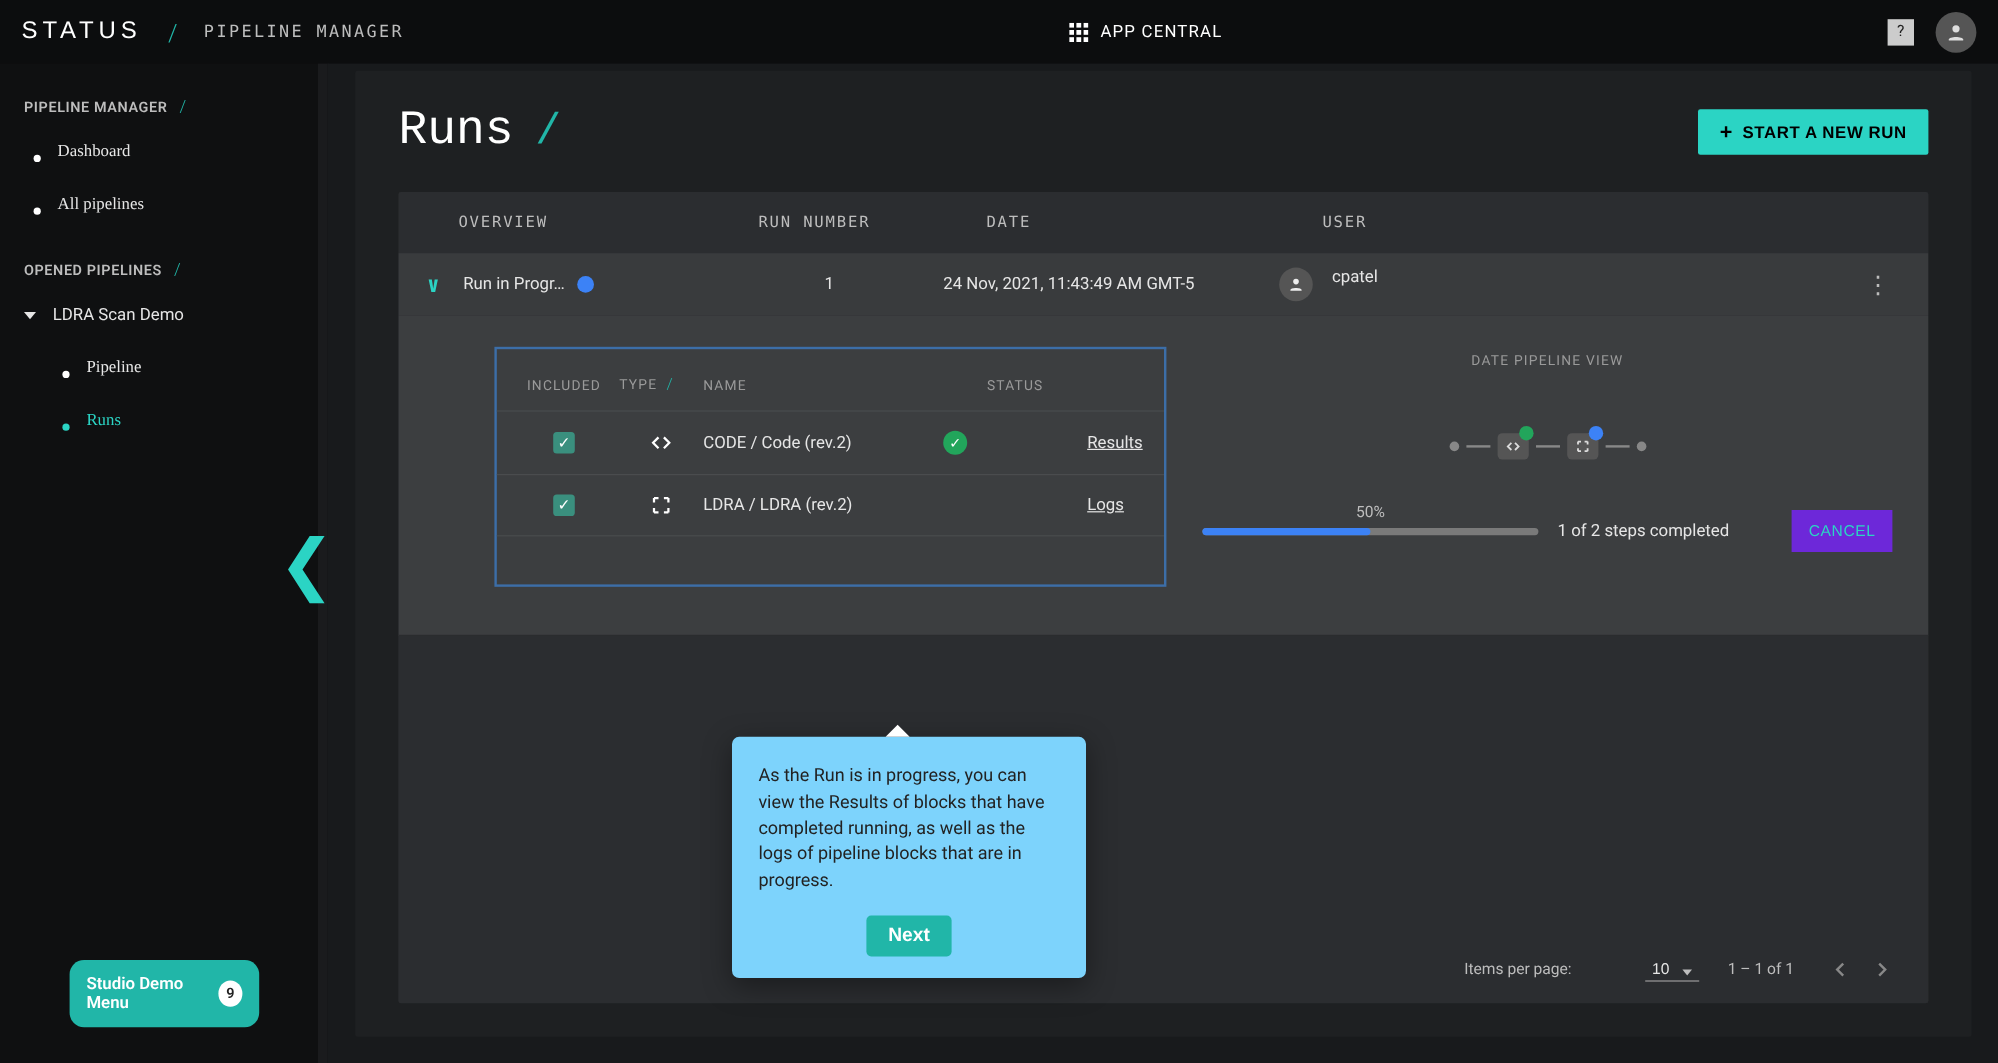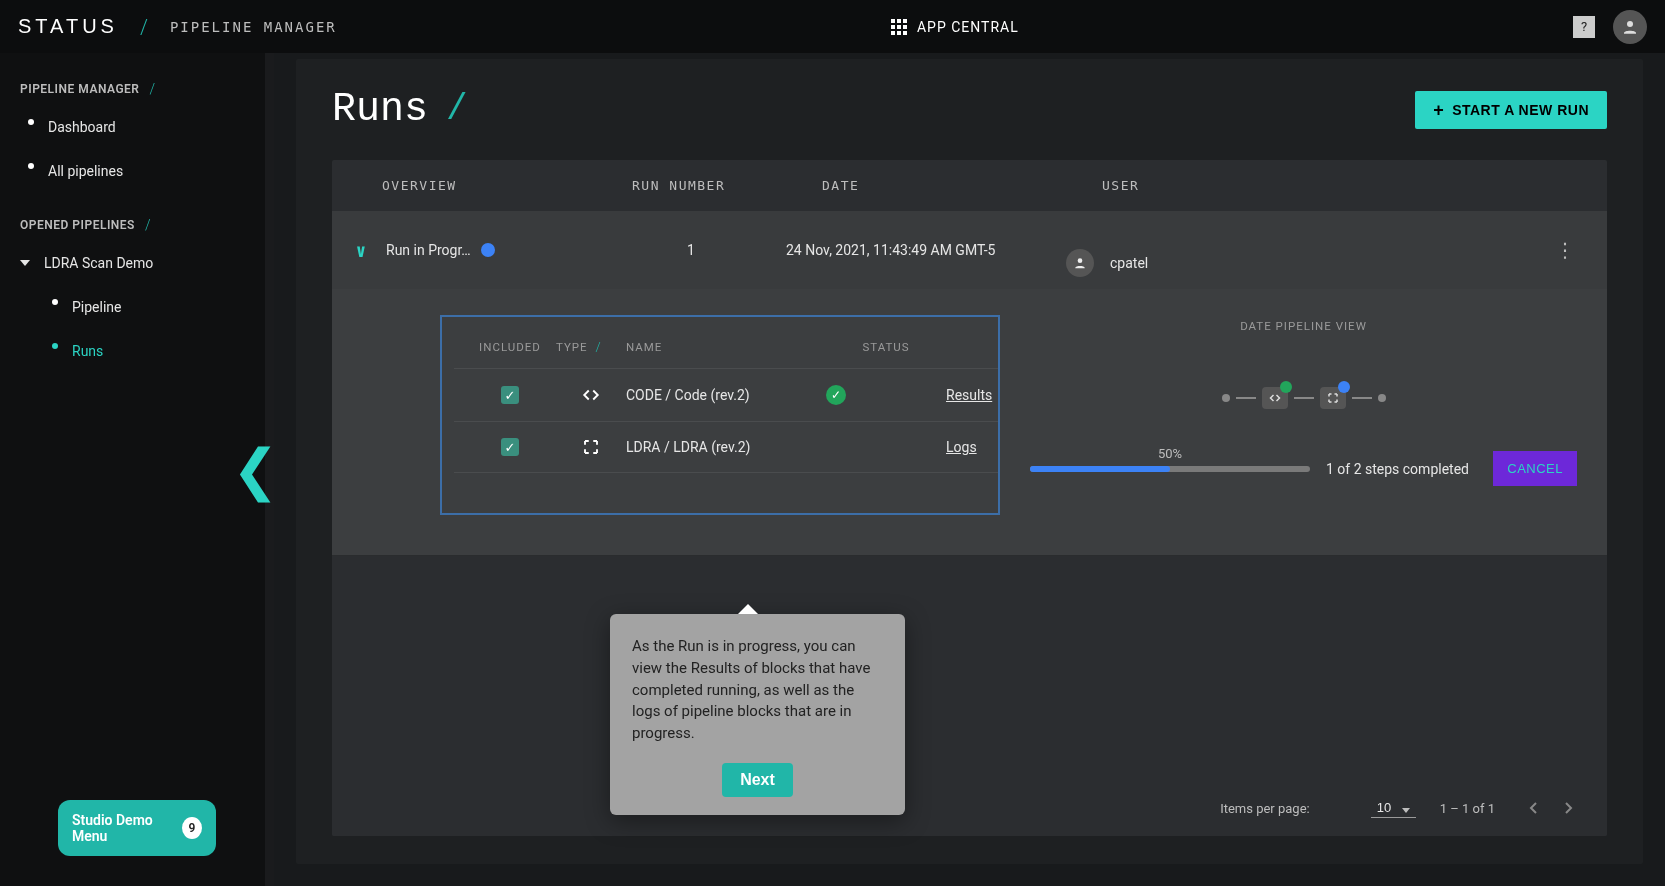--- a/index.html
+++ b/index.html
@@ -104,24 +104,25 @@
   .side-section-title {
     font-size: 12px;
     letter-spacing: 0.5px;
     color: var(--text-1);
     font-weight: 600;
     padding: 8px 20px;
     display:flex;align-items:center;gap:6px;
   }
   .side-section-title .slash { font-size: 14px; }
   .nav-item {
-    display:flex;align-items:flex-start;gap:14px;
+    display:flex;align-items:flex-end;gap:14px;
     padding: 14px 20px 14px 28px;
     color: var(--text-0);
     cursor: pointer;
+    font-family: Liberation Serif, serif;
   }
   .nav-item.active { color: var(--teal-bright); }
   .nav-bullet {
     width: 6px;height:6px;border-radius:50%;background:#fff;
   }
   .nav-item.active .nav-bullet { background: var(--teal-bright); }
   .nav-group {
     display:flex;align-items:center;gap:14px;
     padding: 14px 20px;
     color: var(--text-0);
@@ -245,38 +246,37 @@
     width: 30px;
     text-align: center;
   }
   .run-name .txt {
     max-width: 140px; overflow:hidden;text-overflow:ellipsis;white-space:nowrap;
     color: var(--text-0);
   }
   .dot { width:14px;height:14px;border-radius:50%; }
   .dot.blue { background: var(--blue); }
   .dot.green { background: var(--green); color:#fff;display:flex;align-items:center;justify-content:center;font-size:12px; width:20px;height:20px; }
-  .user-cell { display:flex;align-items:center;gap:16px;margin-top:26px; }
+  .user-cell { display:flex;gap:16px; }
   .mini-avatar { width:28px;height:28px;border-radius:50%;background:#555;display:flex;align-items:center;justify-content:center;color:#eee; }
   .kebab { font-size:20px;color:var(--text-1);cursor:pointer;text-align:center; }
 
   .expanded {
     background: #3c3e40;
     padding: 26px 30px 40px 80px;
     display:flex;
     gap: 30px;
     align-items:flex-start;
     border-bottom: 1px solid #2a2c2e;
   }
   .steps-box {
     border: 2px solid #3c6ea8;
     width: 560px;
-    padding: 22px 0 40px 12px;
+    padding: 22px 0 40px 0;
     position: relative;
-    margin-left: 28px;
   }
   .steps-head {
     display:grid;
     grid-template-columns: 92px 70px 200px 120px 80px;
     align-items:center;
     font-size: 11.5px;
     letter-spacing: 1px;
     color: var(--text-2);
     padding: 0 10px 14px 10px;
     border-bottom: 1px solid #4a4c4e;
@@ -352,21 +352,21 @@
   }
   .pager-nav { display:flex;gap:8px; }
   .pager-btn { width:28px;height:28px;display:flex;align-items:center;justify-content:center;color:var(--text-2);cursor:pointer; }
 
   
   .popover {
     position:absolute;
     left: 610px;
     top: 614px;
     width: 295px;
-    background:#a3a3a3;color:#222;
+    background:#7dd3fc;color:#222;
     border-radius:6px;
     padding: 22px 22px 18px 22px;
     box-shadow:0 6px 24px rgba(0,0,0,0.4);
     z-index: 50;
     font-size: 15px;
     line-height: 1.45;
   }
   .popover::before {
     content:"";position:absolute;top:-10px;left:128px;
     border-left:10px solid transparent;border-right:10px solid transparent;border-bottom:10px solid #fff;

